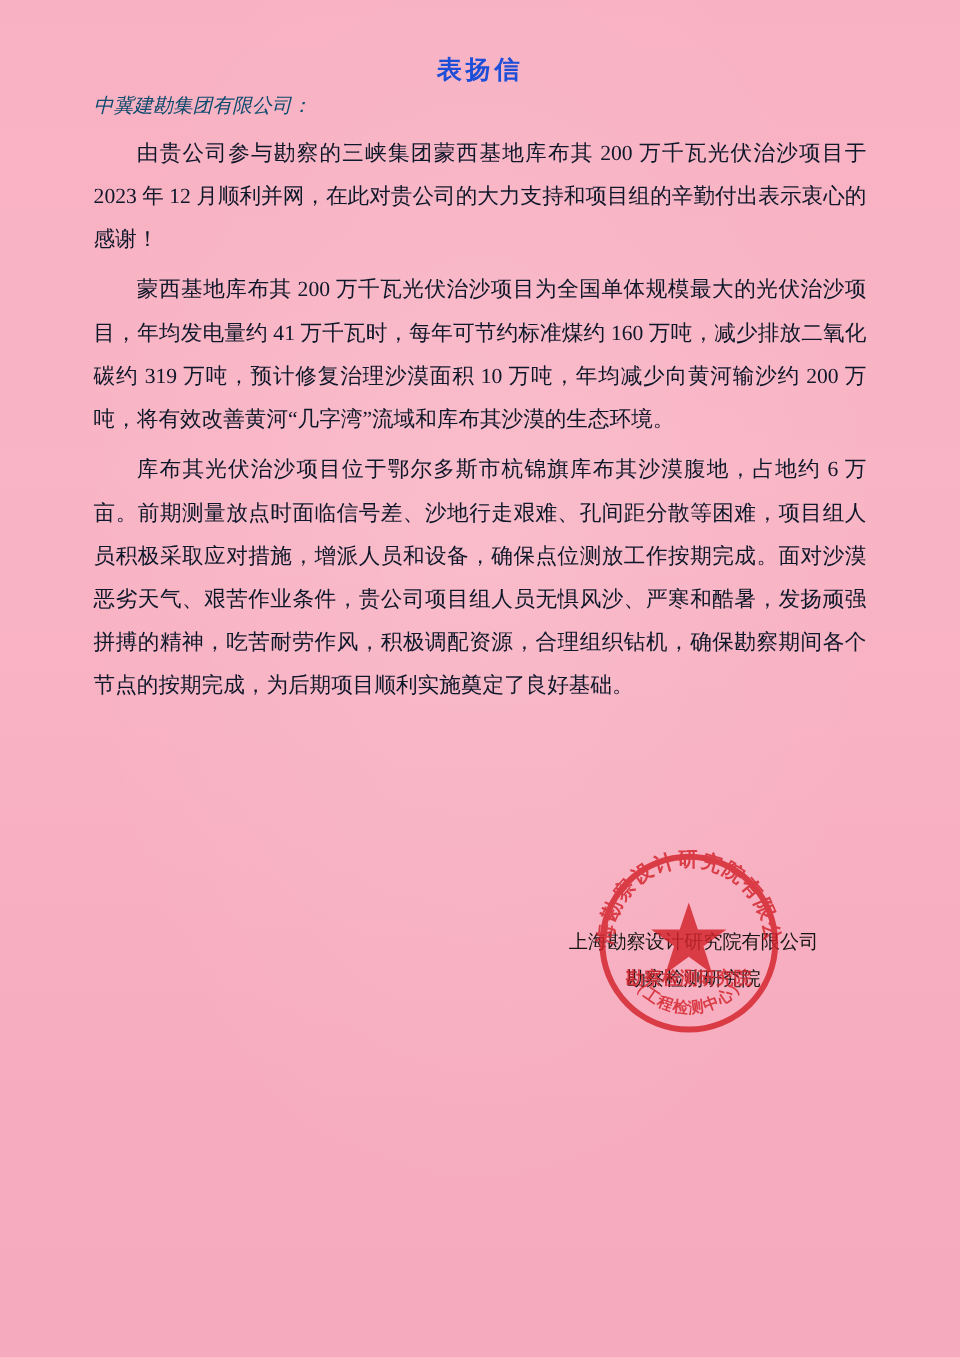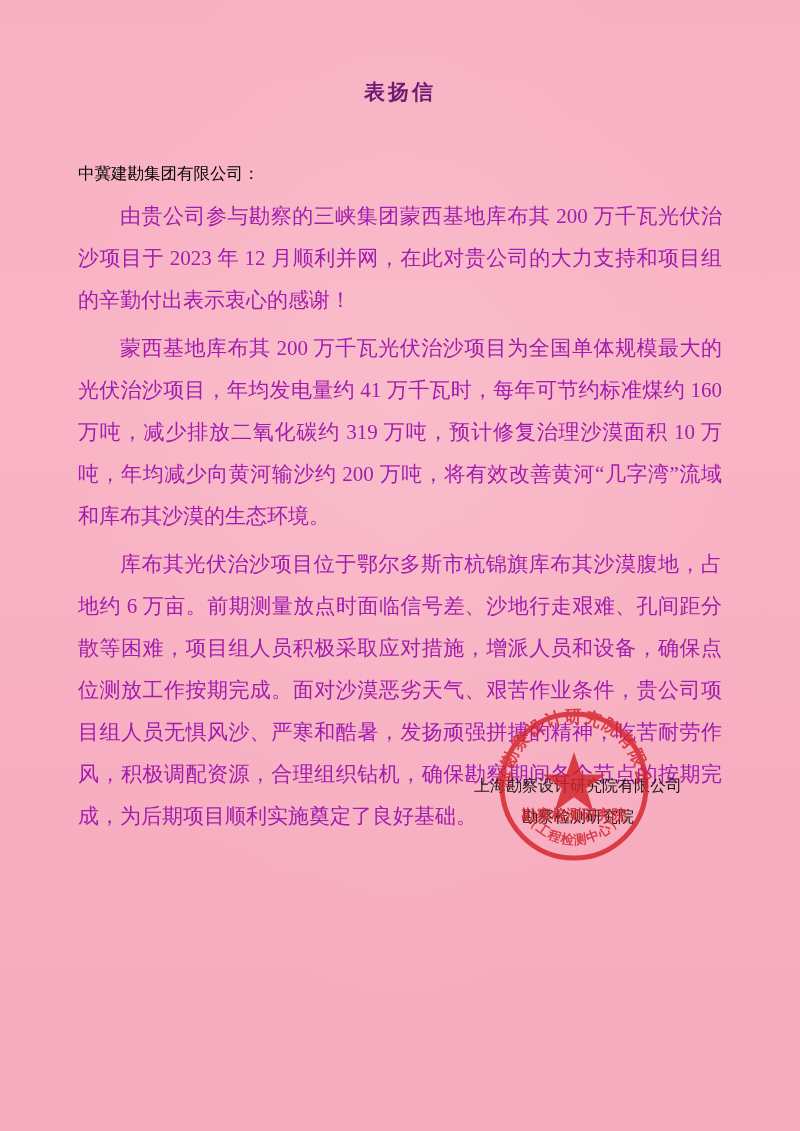--- a/index.html
+++ b/index.html
@@ -27,38 +27,38 @@
     position: absolute;
     inset: 0;
     padding: 0 78px;
     box-sizing: border-box;
   }
   .doc-title {
     text-align: center;
     font-size: 21px;
     font-weight: bold;
     letter-spacing: 3px;
-    margin-top: 78px;
+    margin-top: 44px;
     margin-bottom: 0;
-    color: #701a75;
+    color: #1d4ed8;
   }
   .salutation {
-    margin-top: 52px;
     font-size: 16.5px;
     line-height: 1.9;
-    color: #000000;
+    color: #0c4a6e;
+    font-style: italic;
   }
   .para {
-    font-size: 21px;
+    font-size: 18px;
     line-height: 2.0;
     text-align: justify;
     text-justify: inter-ideograph;
     text-indent: 2em;
     margin: 6px 0 0 0;
-    color: #a21caf;
+    color: #0f172a;
     font-family: Liberation Serif, serif;
   }
   .signature-block {
     position: absolute;
     right: 118px;
     top: 770px;
     text-align: center;
     font-size: 16px;
     line-height: 1.95;
     color: #141414;

